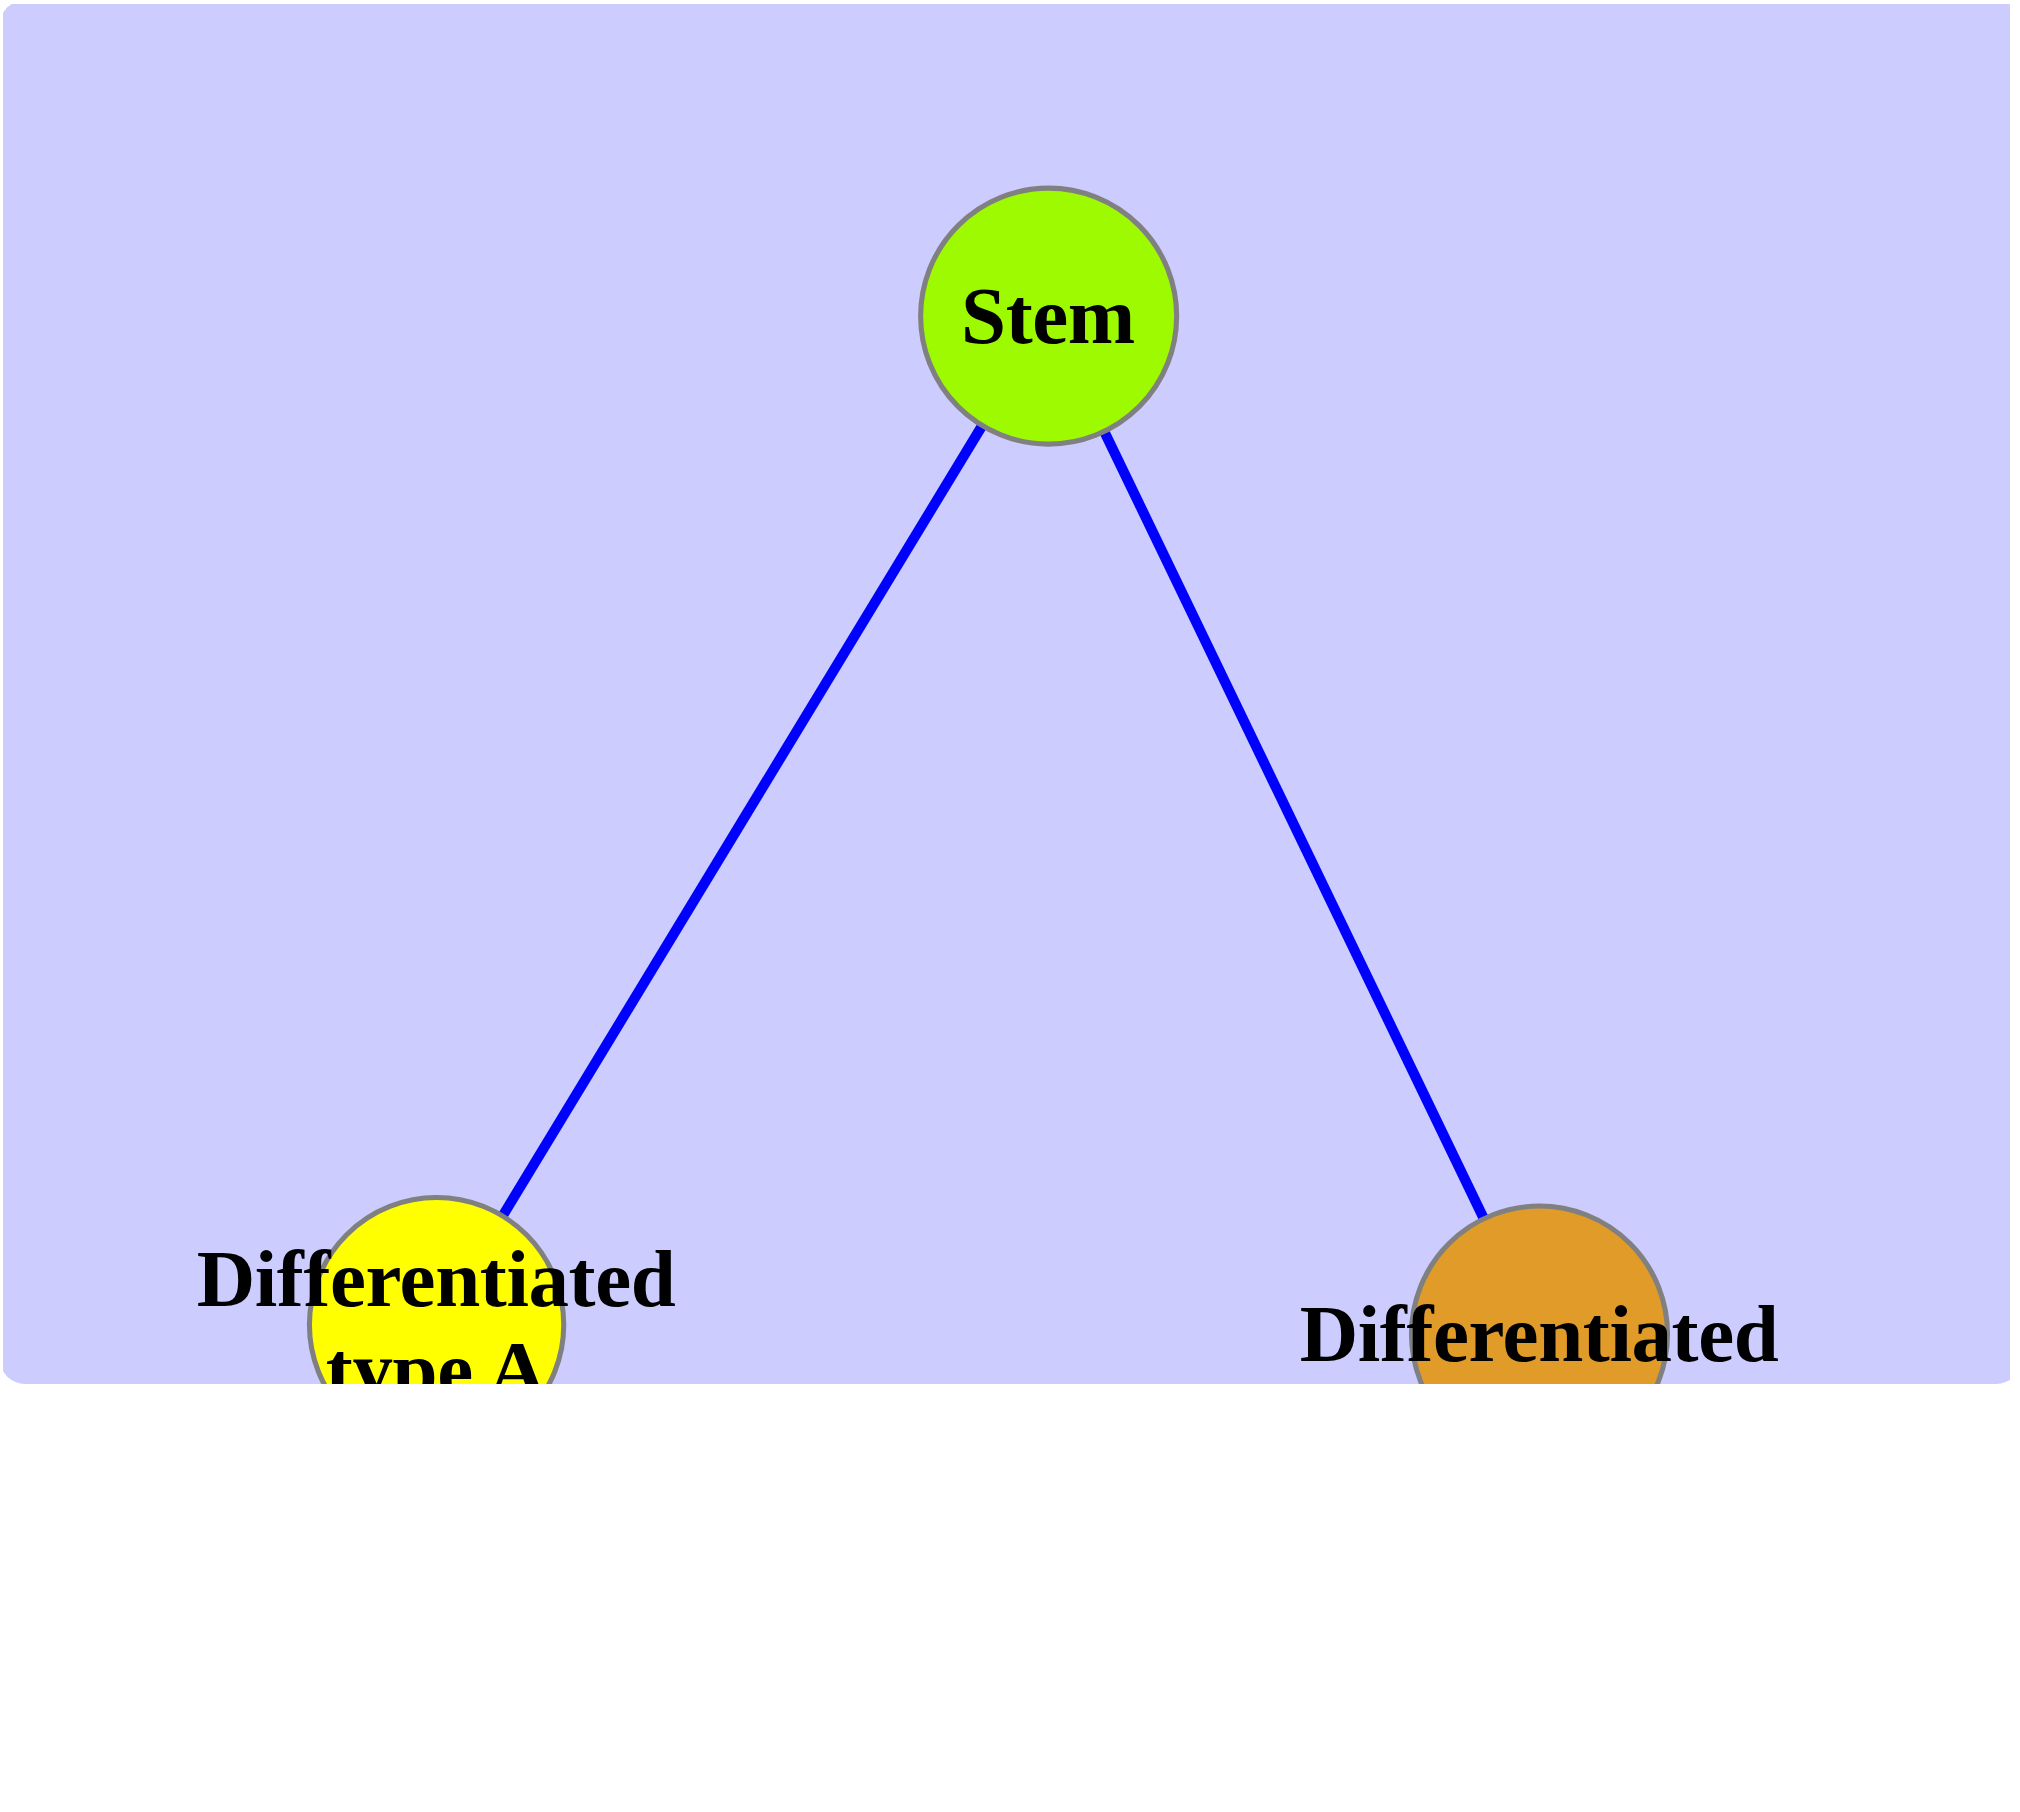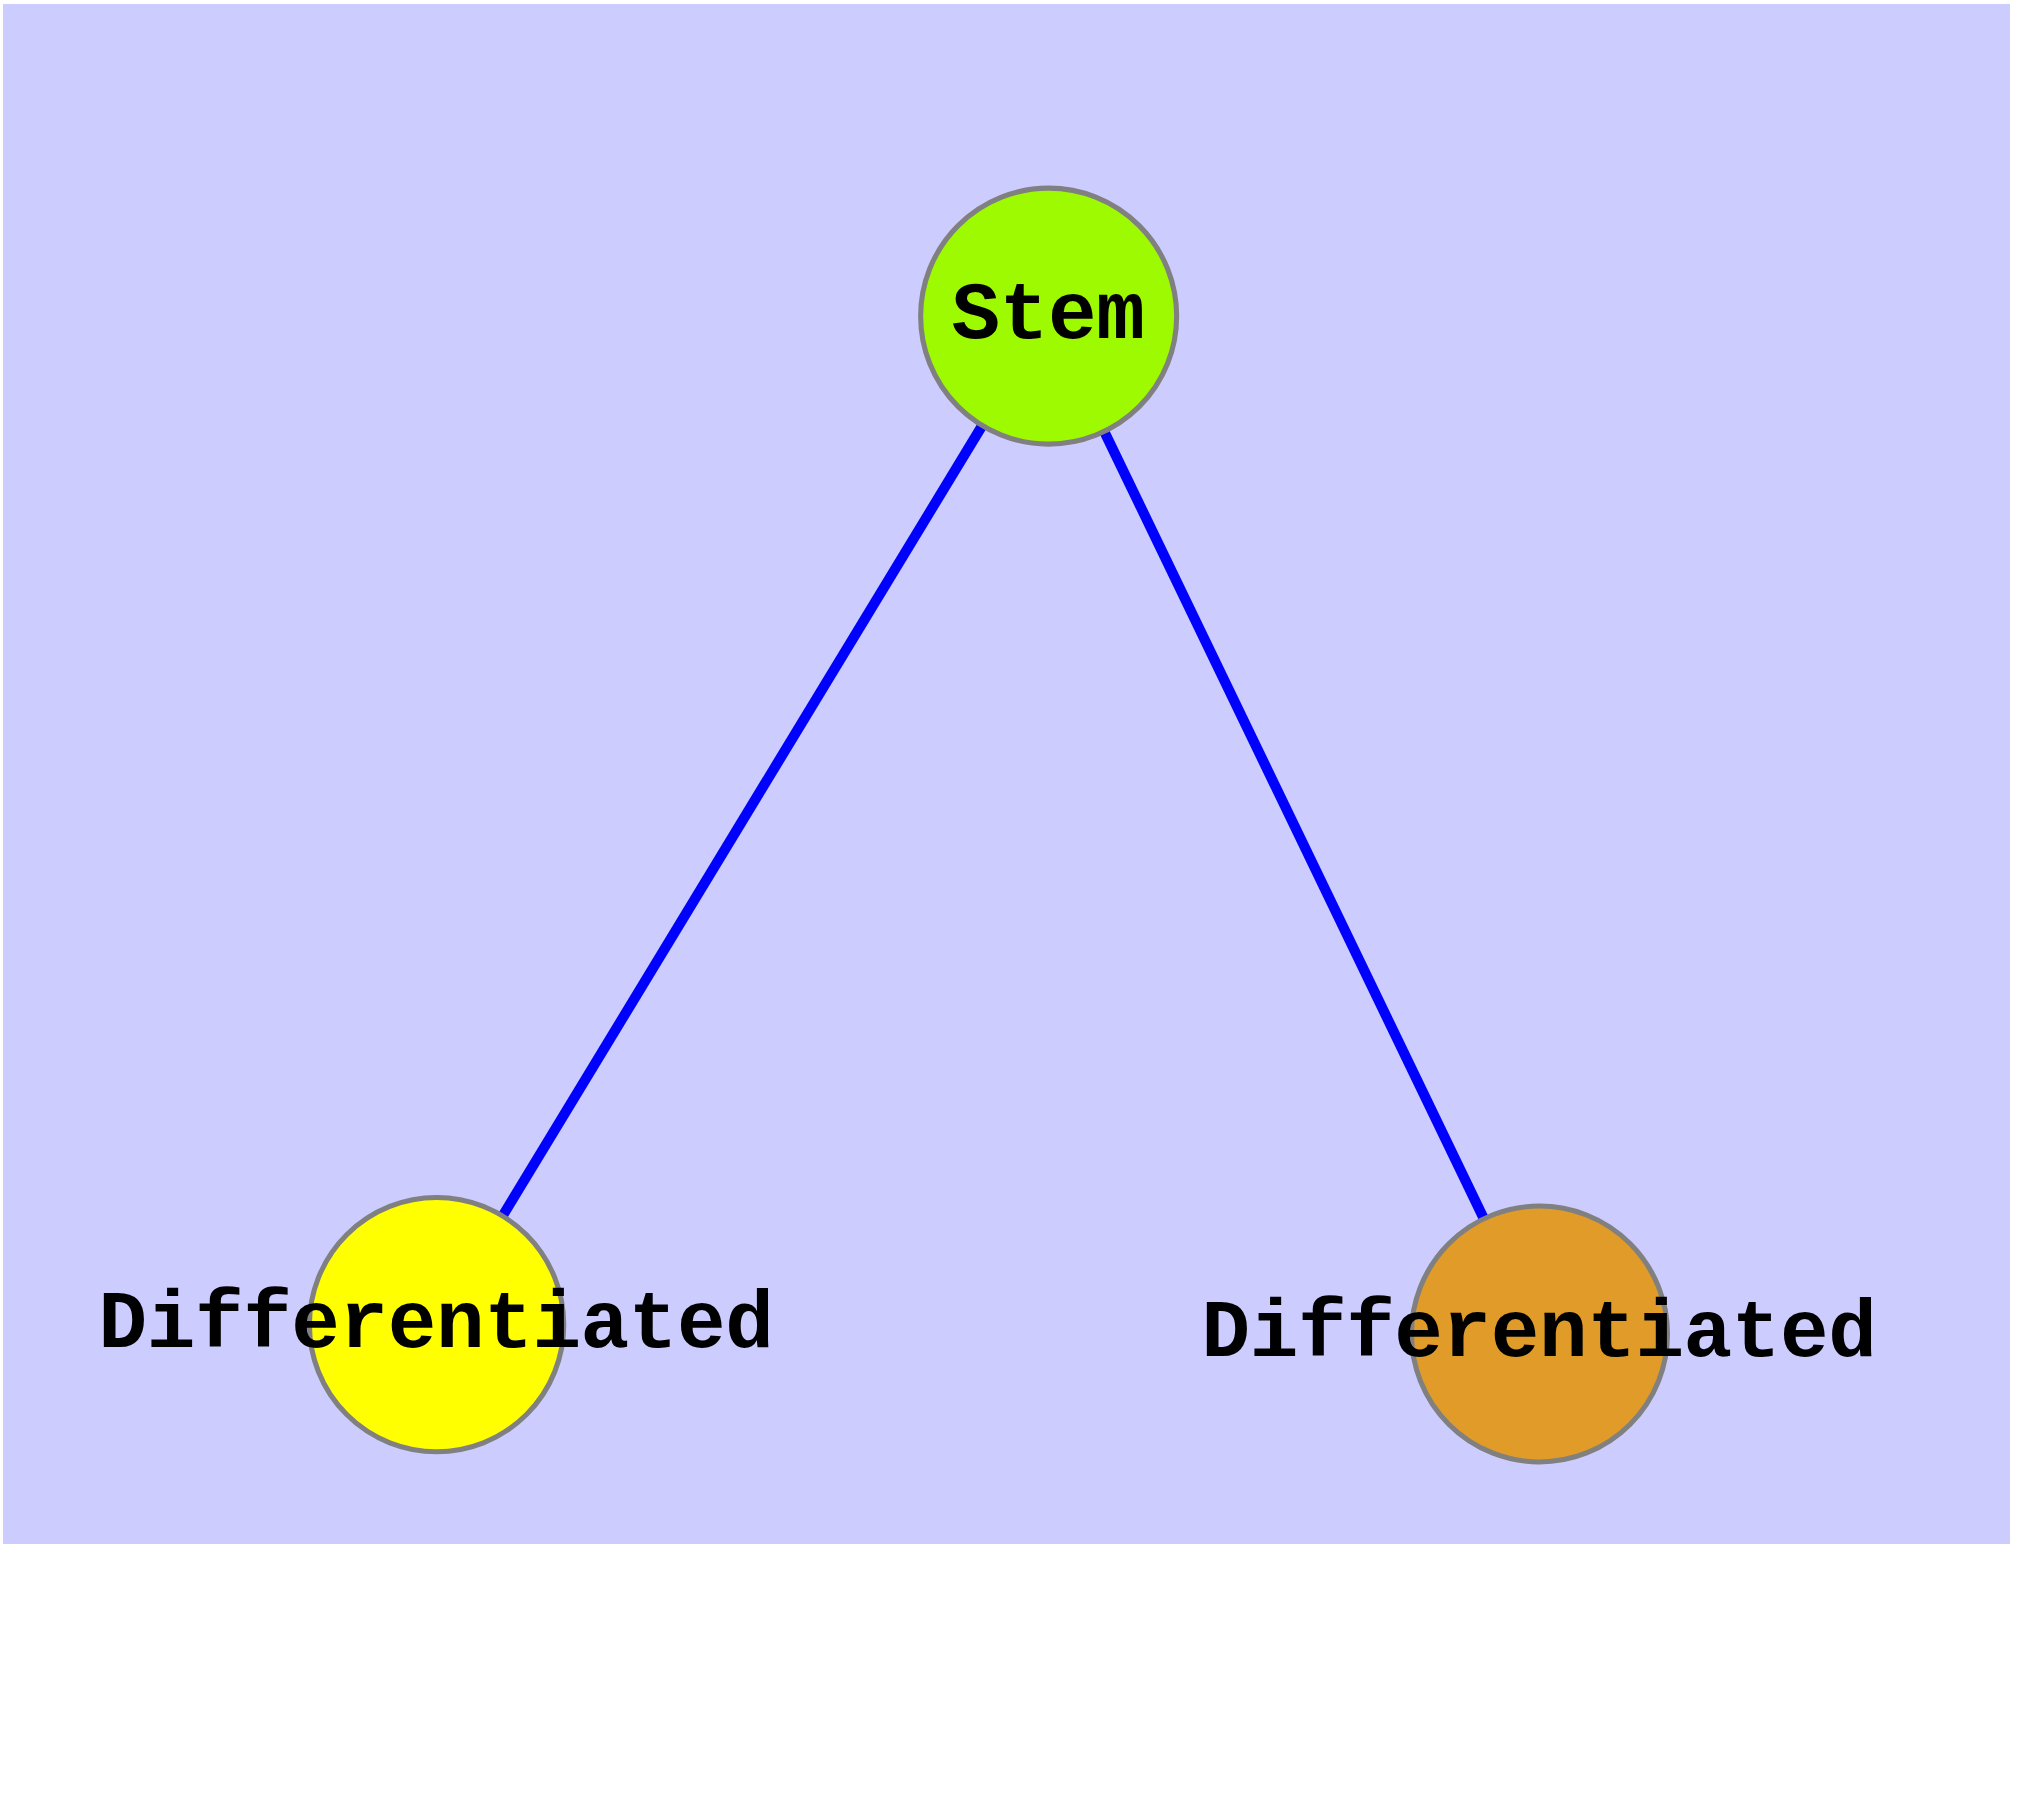--- a/index.html
+++ b/index.html
@@ -4,24 +4,25 @@
 <title>Cell differentiation graph</title>
 <style>
   html, body {
     margin: 0;
     padding: 0;
     background: #ffffff;
   }
   #canvas {
     position: relative;
     width: 2021px;
-    height: 1544px;
+    height: 1384px;
     background: #ffffff;
     overflow: hidden;
-    font-family: Liberation Mono, monospace;
+    font-family: Liberation Serif, serif;
+    border-radius: 25px;
   }
   #plot-area {
     position: absolute;
     left: 3.4px;
     top: 4.2px;
     width: 2007px;
     height: 1798px;
     background: #ccccff;
   }
   #graph-svg {
@@ -72,20 +73,21 @@
         <circle class="node-circle" cx="1816" cy="1574" r="151" fill="#e09b28" stroke="#808080"></circle>
       </g>
   </svg>
 
   <div id="labels-layer">
       <div class="node-label" style="left: 1048px; top: 316px;">
         <div>Stem</div>
       </div>
       <div class="node-label" style="left: 436px; top: 1325px;">
         <div>Differentiated</div>
+        <div>type A</div>
       </div>
       <div class="node-label" style="left: 1539px; top: 1334px;">
         <div>Differentiated</div>
       </div>
     </div>
 
 </div>
 
 
 </body></html>

